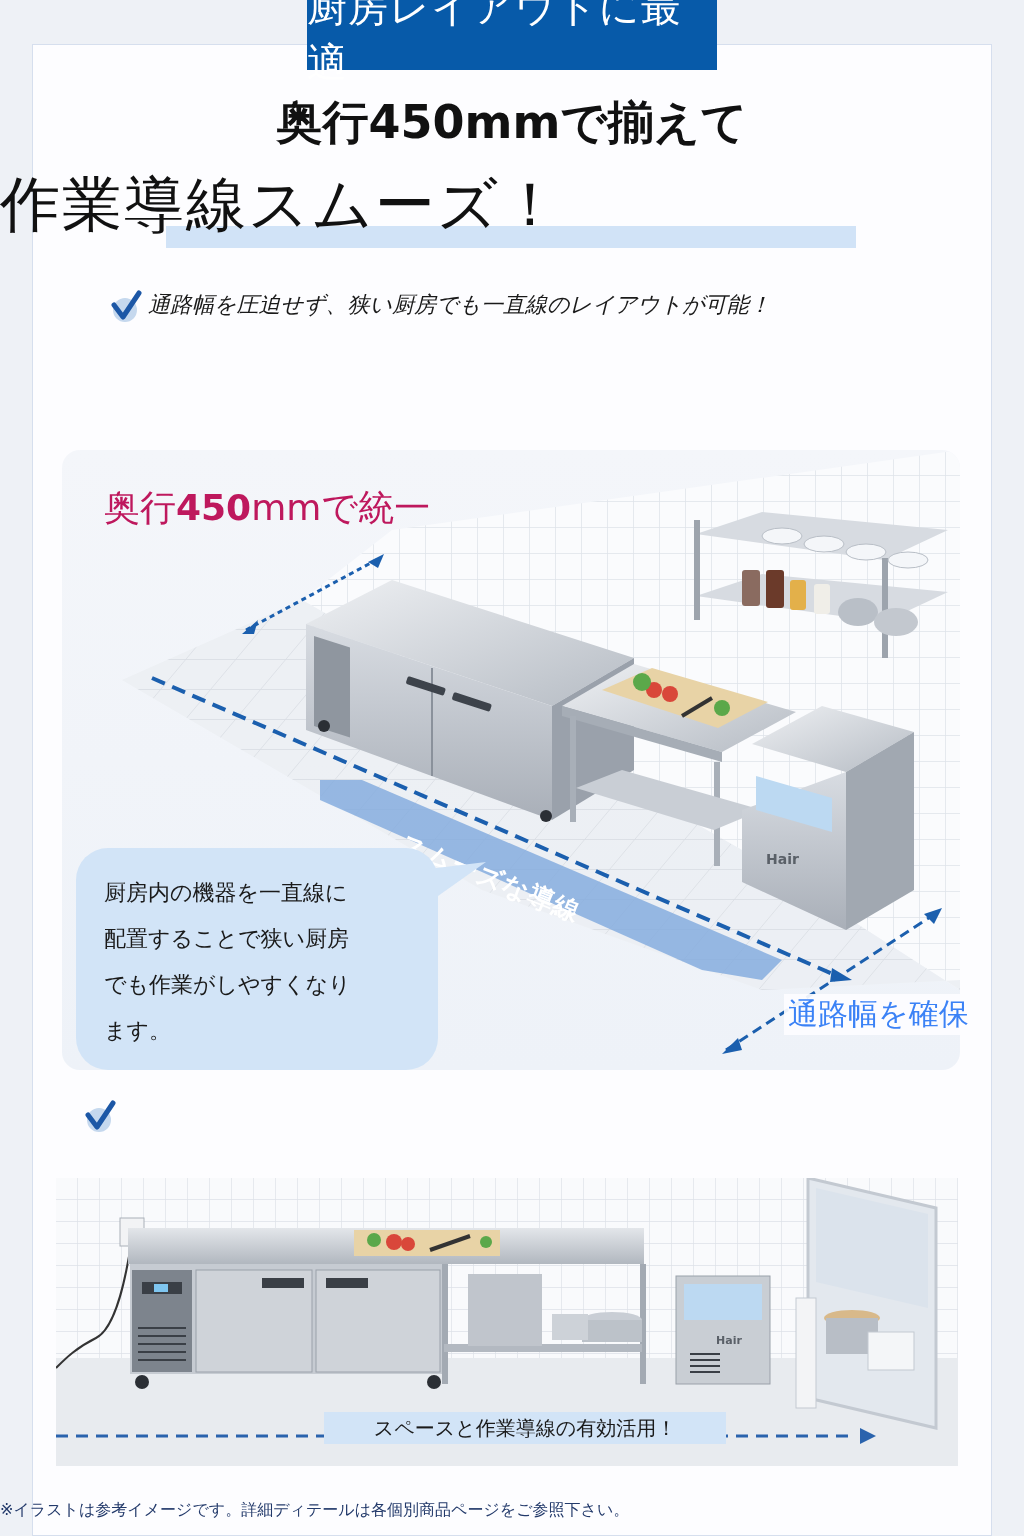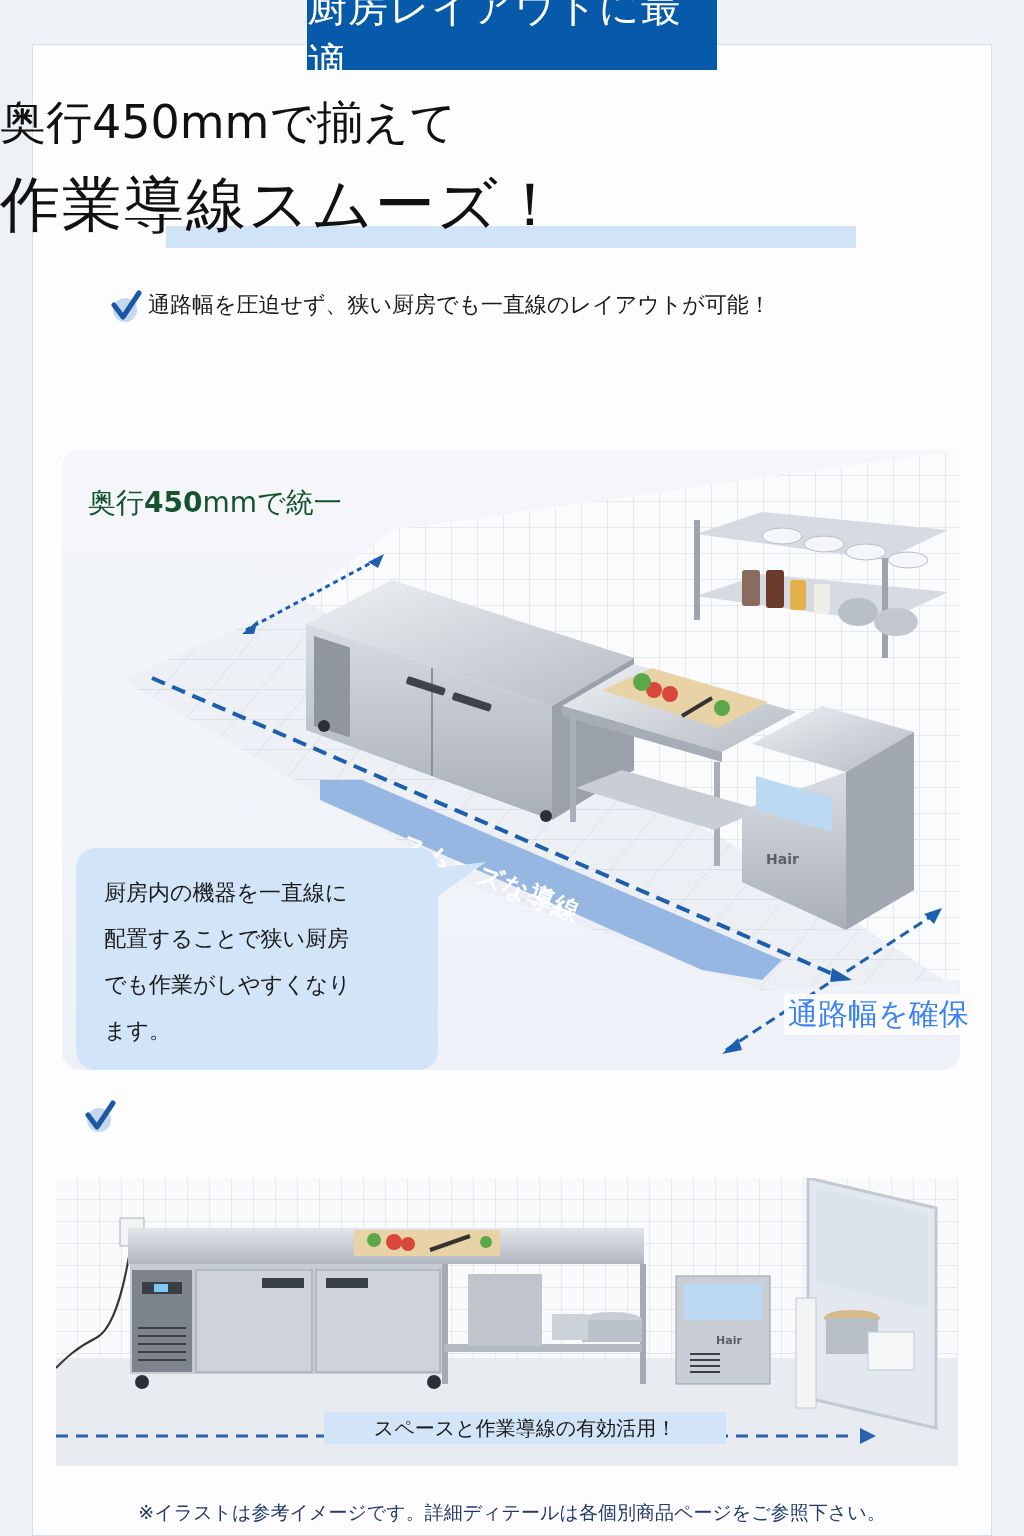--- a/index.html
+++ b/index.html
@@ -13,46 +13,46 @@
   .frame {
     position: absolute; left: 32px; top: 44px; width: 960px; height: 1492px;
     background: #fdfdff; border: 1px solid #d6dfee;
   }
   .top-tab {
     position: absolute; left: 307px; top: 0; width: 410px; height: 70px;
     background: #075aa9; color: #fff; font-size: 40px;
     display: flex; align-items: center; justify-content: center; letter-spacing: 1px;
   }
   .headline-1 {
-    position: absolute; left: 0; top: 92px; width: 1024px; text-align: left;
-    font-size: 46px; color: #111;
+    position: absolute; left: 0; top: 92px; width: 1024px; text-align: center;
+    font-size: 46px; color: #111; font-weight: bold;
   }
   .highlight-bar {
     position: absolute; left: 166px; top: 226px; width: 690px; height: 22px; background: #d1e3f7;
   }
   .headline-2 {
     position: absolute; left: 0; top: 165px; width: 1024px; 
     font-size: 60px; color: #111; letter-spacing: 2px;
   }
   .bullets { position: absolute; left: 108px; top: 286px; width: 820px; }
   .bullet { display: flex; align-items: flex-start; margin-bottom: 22px; }
   .bullet .check { width: 40px; flex: 0 0 40px; margin-top: 2px; }
-  .bullet .btxt { font-size: 22px; line-height: 38px; color: #1a1a1a; }
+  .bullet .btxt { font-size: 22px; line-height: 38px; color: #1a1a1a; font-style: italic; }
   .scene1 {
     position: absolute; left: 62px; top: 450px; width: 898px; height: 620px;
     background: linear-gradient(180deg,#f4f6fa 0%, #eef2f8 100%); border-radius: 18px; overflow: hidden;
   }
   .scene1 svg, .scene2 svg { position: absolute; left: 0; top: 0; }
   .depth-label {
-    position: absolute; left: 88px; top: 484px; font-size: 28px; color: #14532d;
+    position: absolute; left: 104px; top: 484px; font-size: 36px; color: #be185d;
   }
   .depth-label b { font-weight: bold; }
   .callout {
     position: absolute; left: 76px; top: 848px; width: 362px; height: 222px;
-    background: #d2e4f7; border-radius: 20px; padding: 22px 28px;
+    background: #d2e4f7; border-radius: 32px; padding: 22px 28px;
     font-size: 22px; line-height: 46px; color: #1a1a1a;
   }
   .smooth-label {
     position: absolute; left: 408px; top: 826px; font-size: 26px; color: #fff; font-weight: bold;
     transform: rotate(22deg); transform-origin: left top; white-space: nowrap; letter-spacing: 1px;
   }
   .aisle-label {
     position: absolute; left: 784px; top: 994px; font-size: 30px; color: #3b82f6;
     background: rgba(253,253,255,0.92); padding: 0 4px;
   }
@@ -65,22 +65,22 @@
   .scene2 {
     position: absolute; left: 56px; top: 1178px; width: 902px; height: 288px;
     background: #f3f5f8; overflow: hidden;
   }
   .space-label {
     position: absolute; left: 324px; top: 1412px; width: 402px; height: 32px;
     background: #d2e4f7; font-size: 20px; color: #1a1a1a;
     display: flex; align-items: center; justify-content: center;
   }
   .footnote {
-    position: absolute; left: 0; top: 1500px; width: 1024px; text-align: center;
-    font-size: 19px; color: #233a6b;
+    position: absolute; left: 0; top: 1500px; width: 1024px; text-align: left;
+    font-size: 16px; color: #233a6b;
   }
 </style>
 </head>
 <body>
 
 <div class="frame"></div>
 
 <div class="top-tab">
   <span>厨房レイアウトに最適</span>
 </div>

